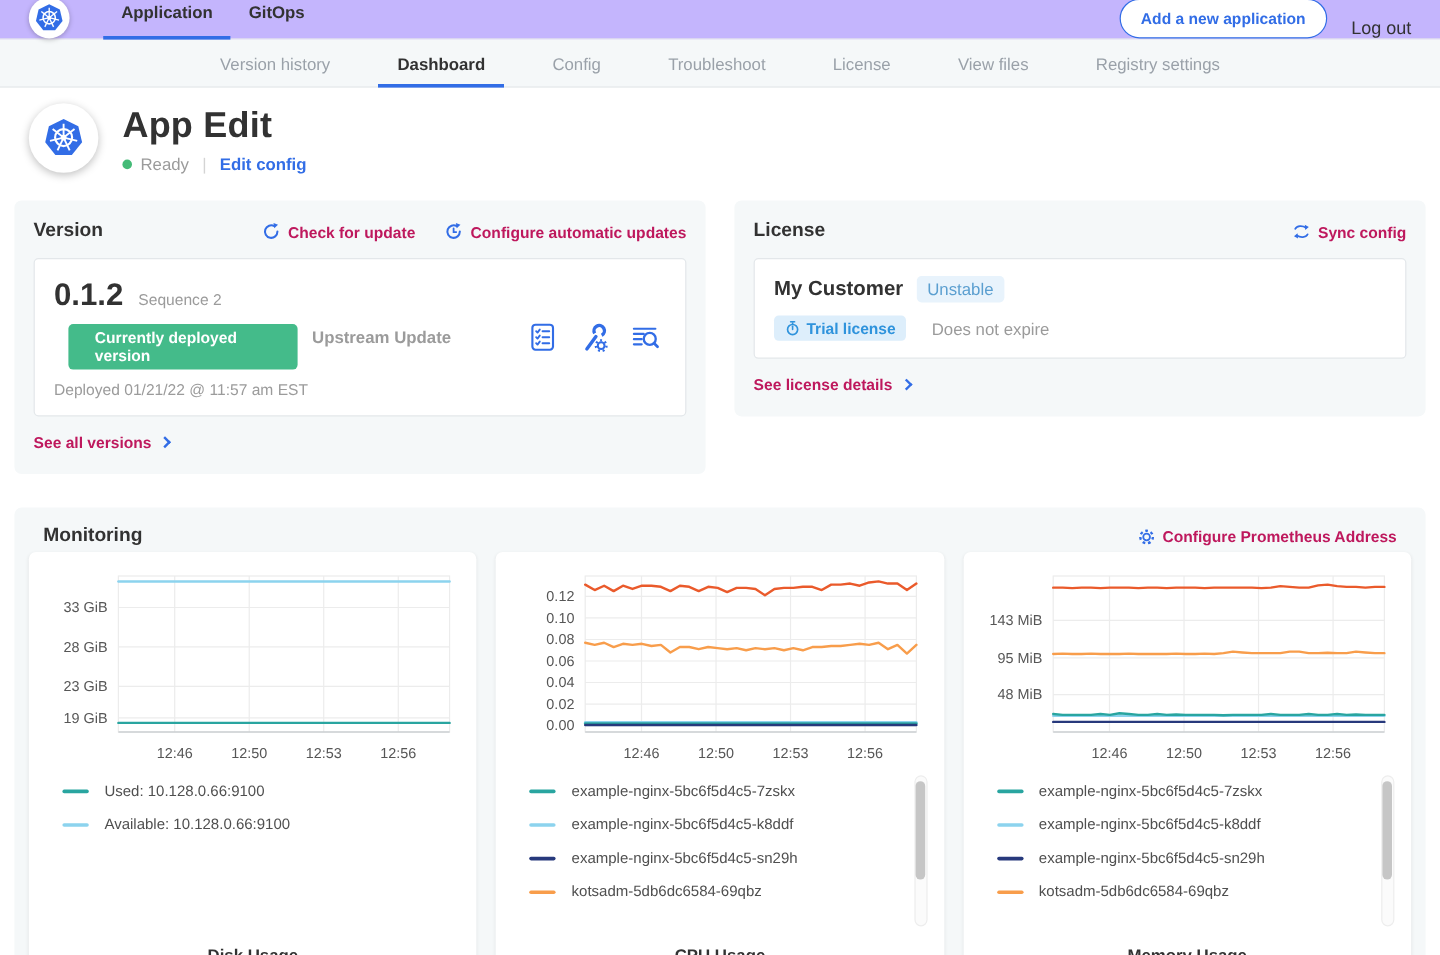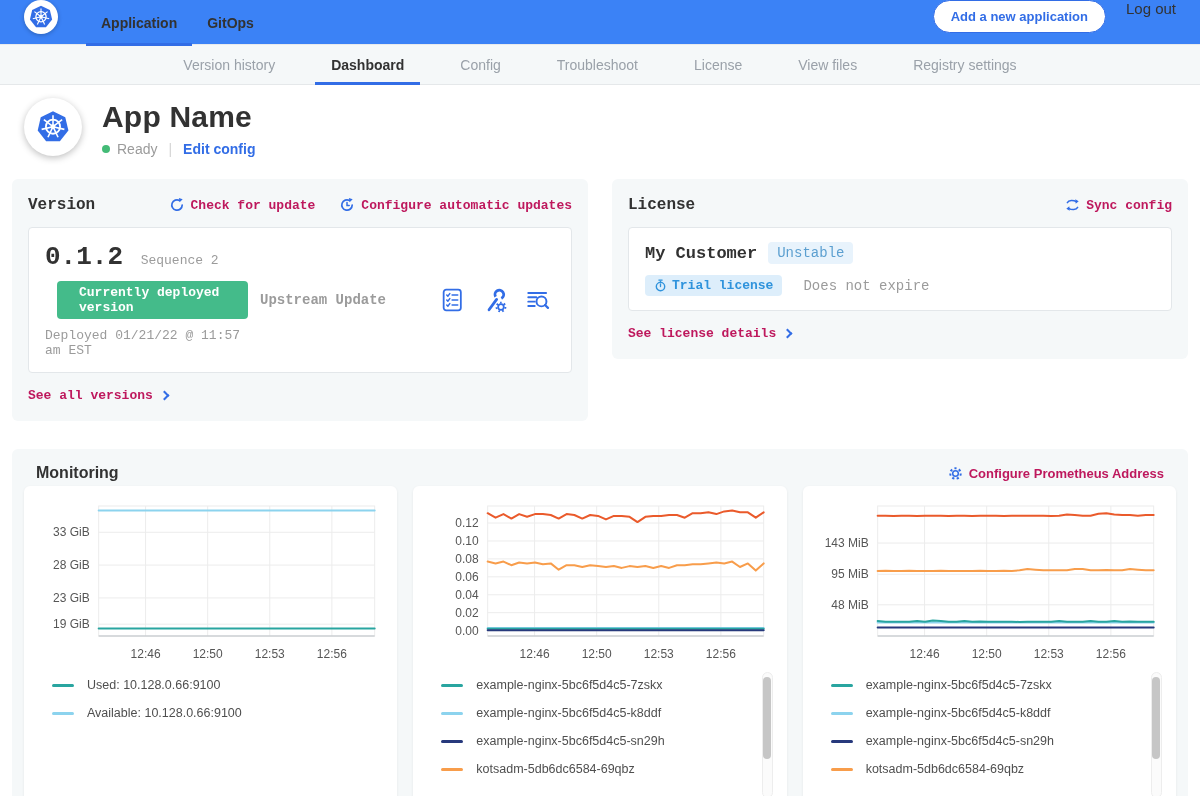--- a/index.html
+++ b/index.html
@@ -7,22 +7,22 @@
   body {
     font-family: "Liberation Sans", sans-serif;
     background:#ffffff; color:#323232; overflow:hidden;
   }
   .link { color:#be185d; font-weight:bold; font-size:13px; text-decoration:none;
           display:inline-flex; align-items:center; gap:6px; cursor:pointer; }
   .chev { display:inline-block; width:7px; height:7px; border-right:2px solid #326de6;
           border-top:2px solid #326de6; transform:rotate(45deg); margin-left:2px; }
 
   
-  .topnav { height:45px; display:flex; align-items:flex-start; padding:0 24px;
-            border-bottom:1px solid #e8eaec; background:#3b82f6; }
+  .topnav { height:33px; display:flex; align-items:flex-end; padding:0 24px;
+            border-bottom:1px solid #e8eaec; background:#c4b5fd; }
   .logo-badge { width:34px; height:34px; border-radius:50%; background:#fff;
                 box-shadow:0 1px 4px rgba(0,0,0,.25); display:flex; align-items:center;
                 justify-content:center; margin-right:28px; }
   .topnav-item { height:45px; display:flex; align-items:center; padding:0 15px;
                  font-size:14px; font-weight:bold; color:#323232; position:relative; cursor:pointer; }
   .topnav-item.active::after { content:""; position:absolute; left:0; right:0; bottom:-1px;
                  height:3px; background:#326de6; }
   .topnav-spacer { flex:1; }
   .add-btn { border:1px solid #326de6; background:#fff; color:#326de6; font-weight:bold;
              font-size:13px; border-radius:17px; padding:8px 17px; margin-right:20px;
@@ -45,21 +45,21 @@
             justify-content:center; }
   .app-title-block { margin-left:20px; }
   .app-name { font-size:30px; font-weight:bold; letter-spacing:.2px; margin-top:2px; }
   .status-row { display:flex; align-items:center; margin-top:7px; font-size:14px; color:#9b9b9b; }
   .dot { width:8px; height:8px; border-radius:50%; background:#44bb77; margin-right:7px; }
   .pipe { color:#d4d4d4; margin:0 11px; }
   .edit-config { color:#326de6; font-weight:bold; font-size:14px; cursor:pointer; }
 
   
   .cards-row { display:flex; gap:24px; padding:0 12px; align-items:flex-start; }
-  .panel { background:#f5f8f9; border-radius:6px; padding:17px 16px; flex:1;font-family:Liberation Mono, monospace; }
+  .panel { background:#f5f8f9; border-radius:6px; padding:17px 16px; flex:1; }
   .panel-header { display:flex; align-items:center; margin-bottom:13px; }
   .panel-title { font-size:16px; font-weight:bold; }
   .panel-actions { margin-left:auto; display:flex; gap:24px; align-items:center; }
   .inner-box { background:#fff; border:1px solid #e3e7ea; border-radius:4px; padding:14px 16px;justify-content:space-between; }
   .version-inner { display:flex; align-items:center; }
   .v-left { width:215px; }
   .v-num { font-size:26px; font-weight:bold; display:inline-block; }
   .v-seq { font-size:13px; color:#9b9b9b; margin-left:8px; }
   .deploy-badge { display:inline-block; background:#44bb8a; color:#fff; font-size:13px;
                   font-weight:bold; padding:4px 22px; border-radius:4px; margin:9px 12px 9px; }
@@ -160,21 +160,21 @@
         <line x1="16" y1="15.7" x2="26.1" y2="18.1"></line>
           <line x1="16" y1="15.7" x2="20.5" y2="25.1"></line>
         <line x1="16" y1="15.7" x2="11.5" y2="25.1"></line>
           <line x1="16" y1="15.7" x2="5.9" y2="18.1"></line>
         <line x1="16" y1="15.7" x2="7.9" y2="9.4"></line>
       </g>
       <circle cx="16" cy="15.7" r="2.1" fill="#fff"></circle>
     </svg>
   </div>
   <div class="app-title-block">
-    <h1 class="app-name">App Name</h1>
+    <h1 class="app-name">App Edit</h1>
     <div class="status-row">
       <span class="dot"></span>
       <span>Ready</span>
       <span class="pipe">|</span>
       <span class="edit-config">Edit config</span>
     </div>
   </div>
 </section>
 
 <div class="cards-row">

